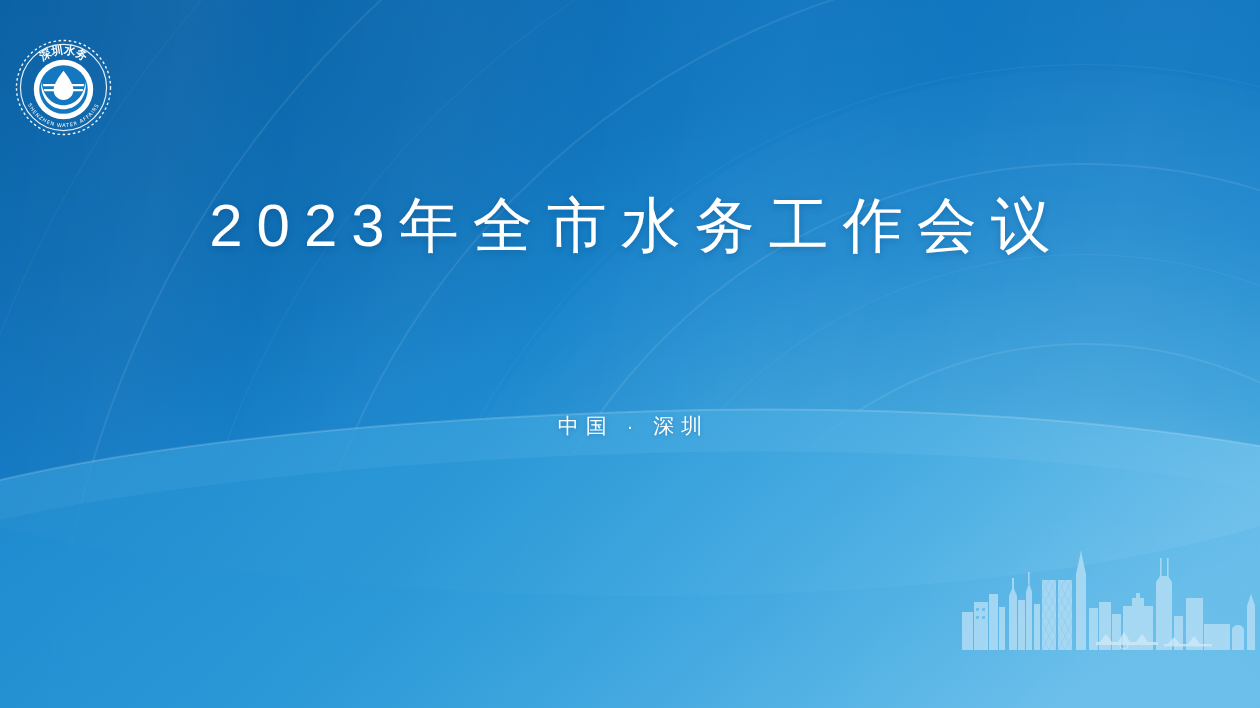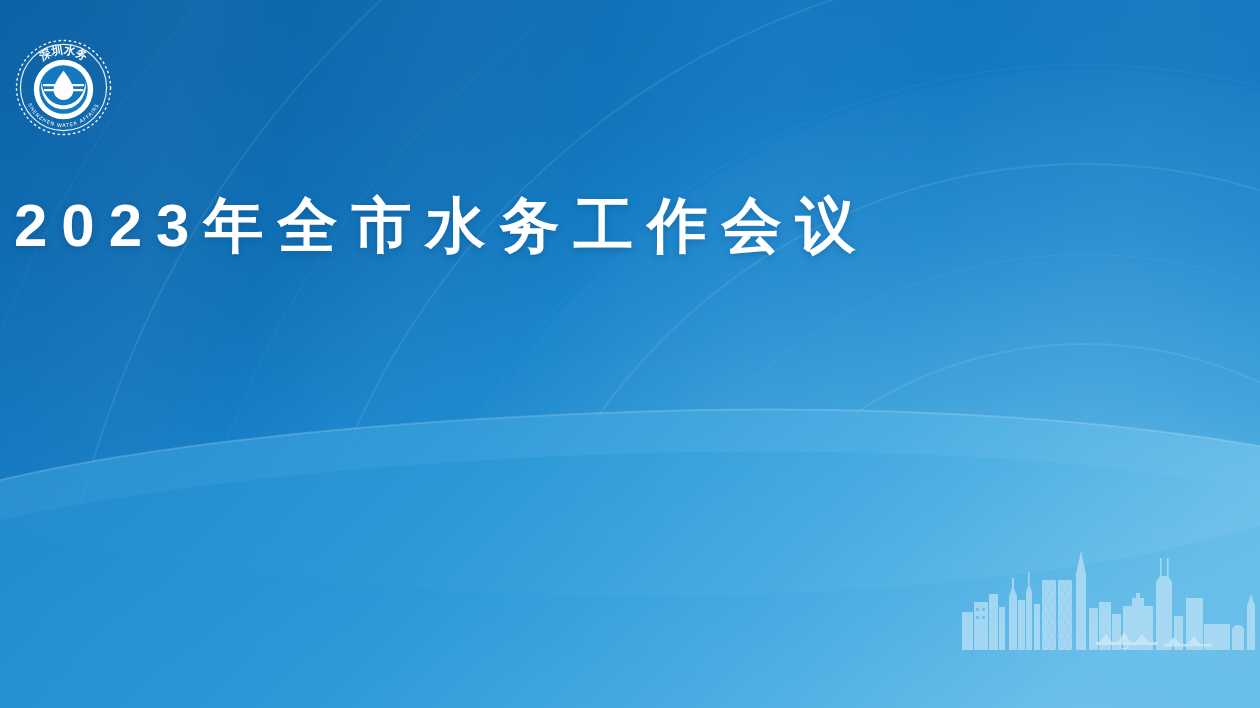--- a/index.html
+++ b/index.html
@@ -110,24 +110,25 @@
     height: 99px;
   }
   .logo svg { display: block; width: 100%; height: 100%; }
 
   
   .title {
     position: absolute;
     left: 0;
     right: 0;
     top: 196px;
+    text-align: center;
     color: #ffffff;
     font-size: 60px;
     line-height: 1;
-    font-weight: 700;
+    font-weight: 400;
     letter-spacing: 14px;
     text-indent: 14px;
     text-shadow: 0 2px 7px rgba(6,56,104,0.30);
     white-space: nowrap;
   }
   .subtitle {
     position: absolute;
     left: 0;
     right: 0;
     top: 415px;
@@ -302,14 +303,15 @@
       </text>
 
       <text font-family="'DejaVu Sans', sans-serif" font-size="5.1" fill="#ffffff" letter-spacing="0.9">
         <textPath href="#arcBottom" startOffset="50%" text-anchor="middle">SHENZHEN WATER AFFAIRS</textPath>
       </text>
     </svg>
   </div>
 
   <div class="title">2023年全市水务工作会议</div>
 
+  <div class="subtitle">中国 · 深圳</div>
 
 </div>
 
 </body></html>

